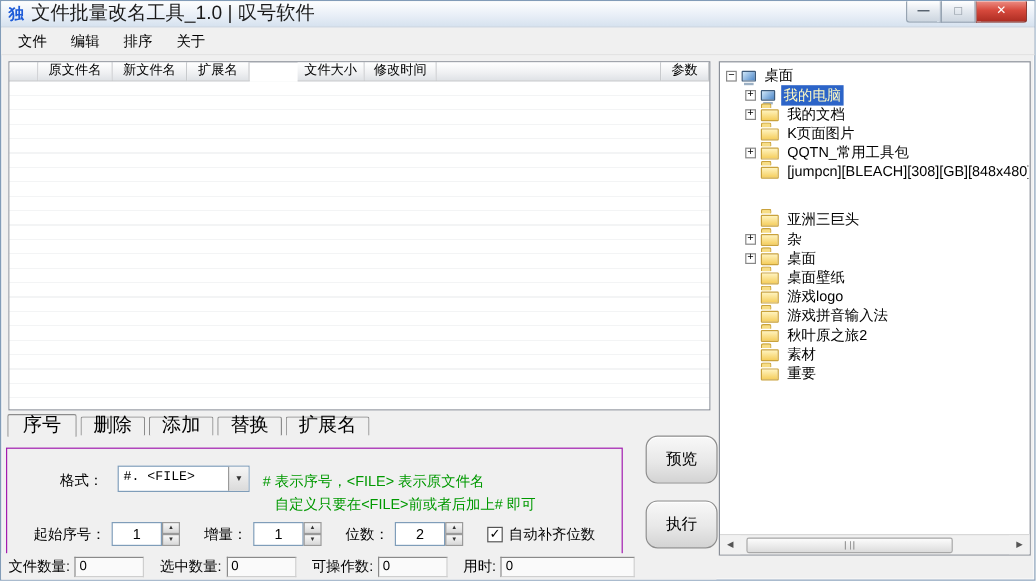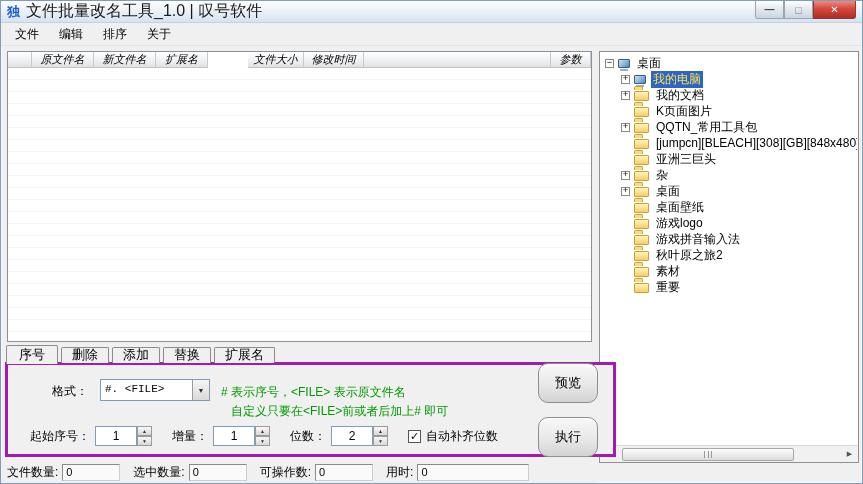--- a/index.html
+++ b/index.html
@@ -24,21 +24,21 @@
                    background:linear-gradient(#ec8c82,#d6493c 45%,#ad2d22); border-color:#8e3a33; }
 
   
   .menubar { height:23px; display:flex; align-items:center; padding-left:4px;
              background:#f0f0f0; border-bottom:1px solid #e3e3e3; }
   .menu-item { padding:3px 10px; white-space:nowrap; }
 
   
   .list { position:absolute; left:6px; top:50px; width:585px; height:291px;
           background:#fff; border:1px solid #8a8f98; }
-  .list-header { display:flex; height:16px;font-style:italic; }
+  .list-header { display:flex; height:16px; }
   .col { height:16px; line-height:15px; font-size:11px; text-align:center; white-space:nowrap; overflow:hidden;
          background:linear-gradient(#ffffff,#f0f1f3 55%,#dfe2e6); border-right:1px solid #c8cacd; border-bottom:1px solid #c0c2c5; }
   .col.flex { flex:1; }
   .list-body { position:absolute; left:0; right:0; top:16px; bottom:0;
                background:repeating-linear-gradient(#ffffff 0 11px, #f3f4f5 11px 12px); }
 
   
   .tree { position:absolute; left:598px; top:50px; width:260px; height:412px;
           background:#fff; border:1px solid #8a8f98; overflow:hidden; }
   .tree-rows { position:absolute; inset:3px 1px 18px 3px; overflow:hidden; }
@@ -48,41 +48,41 @@
   .exp-spacer { flex:none; width:13px; }
   .ticon { flex:none; margin-right:5px; position:relative; }
   .folder { width:15px; height:10px; margin-top:2px; background:linear-gradient(#fff3bd,#f5ce5e);
             border:1px solid #c9a23c; border-radius:1px; }
   .folder::before { content:""; position:absolute; top:-3px; left:0; width:7px; height:3px;
                     background:#f7dd86; border:1px solid #c9a23c; border-bottom:none; border-radius:2px 2px 0 0; }
   .computer { width:12px; height:9px; border:1px solid #3d5a7a; border-radius:1px;
               background:linear-gradient(135deg,#cfe7fa,#4d87c8); }
   .computer::after { content:""; position:absolute; left:2px; bottom:-3px; width:8px; height:2px; background:#9cb0c4; }
   .tree-label { padding:0 2px; }
-  .tree-label.selected { background:#2c64c8; color:#fde047; }
+  .tree-label.selected { background:#2c64c8; color:#fef9c3; }
 
   .hscroll { position:absolute; left:0; right:0; bottom:0; height:17px; background:#f1f1f1;
              border-top:1px solid #d8d8d8; display:flex; align-items:center; }
   .scroll-btn { width:17px; height:16px; display:flex; align-items:center; justify-content:center;
                 font-size:7px; color:#555; background:#f1f1f1; }
   .scroll-btn.right { margin-left:auto; }
   .scroll-thumb { margin-left:5px; width:172px; height:13px; border:1px solid #a8a8a8; border-radius:2px;
                   background:linear-gradient(#fcfcfc,#dcdcdc); display:flex; align-items:center; justify-content:center; }
   .grip { width:8px; height:7px; border-left:1px solid #9a9a9a; border-right:1px solid #9a9a9a;
           background:linear-gradient(90deg, transparent 3px, #9a9a9a 3px, #9a9a9a 4px, transparent 4px); }
 
   
   .tabs { position:absolute; left:5px; top:343px; display:flex; align-items:flex-end; height:19px; z-index:2; }
   .tab { height:16px; line-height:14px; padding:0 10px; margin-right:3px; background:#f0f0f0;
-         border:1px solid #8c8c8c; border-bottom:none; border-radius:2px 2px 0 0; font-size:13px; }
+         border:1px solid #8c8c8c; border-bottom:none; border-radius:2px 2px 0 0; font-size:16px; }
   .tab.active { height:19px; line-height:18px; padding:0 12px; margin-bottom:-1px; background:#f0f0f0; position:relative; }
   .note { position:absolute; left:277px; top:346px; color:#cc2222; font-size:12px; white-space:nowrap; z-index:1; }
 
-  .tab-panel { position:absolute; left:4px; top:361px; width:611px; height:95px;
-               border:3px solid #a21caf; background:#f0f0f0; }
+  .tab-panel { position:absolute; left:4px; top:372px; width:514px; height:95px;
+               border:1px solid #a21caf; background:#f0f0f0; }
   .fmt-label { position:absolute; left:44px; top:18px; }
   .combo { position:absolute; left:92px; top:14px; width:110px; height:22px; display:flex;
            border:1px solid #7f9db9; background:#fff; }
   .combo-text { flex:1; padding:3px 4px 0; font-family:"Liberation Mono","DejaVu Sans Mono",monospace; font-size:11px; white-space:nowrap; overflow:hidden; }
   .combo-btn { width:17px; display:flex; align-items:center; justify-content:center; font-size:7px; color:#333;
                background:linear-gradient(#f6f6f6,#dadada); border-left:1px solid #9a9a9a; }
   .hint { position:absolute; color:#009900; white-space:nowrap; }
   .hint.h1 { left:213px; top:19px; }
   .hint.h2 { left:223px; top:38px; }
   .seq-row2 { position:absolute; left:22px; top:61px; display:flex; align-items:center; }
@@ -194,21 +194,21 @@
           </div>
           <div class="tree-label">QQTN_常用工具包</div>
         </div>
         <div class="tree-row" style="padding-left: 18px;">
           <div class="exp-spacer"></div>
           <div class="ticon">
             <div class="folder"></div>
           </div>
           <div class="tree-label">[jumpcn][BLEACH][308][GB][848x480]</div>
         </div>
-        <div class="tree-row" style="padding-left: 18px;">
+        <div class="tree-row" style="padding-left: 18px; margin-top: 24px;">
           <div class="exp-spacer"></div>
           <div class="ticon">
             <div class="folder"></div>
           </div>
           <div class="tree-label">亚洲三巨头</div>
         </div>
         <div class="tree-row" style="padding-left: 18px;">
           <div class="expander">+</div>
           <div class="ticon">
             <div class="folder"></div>

